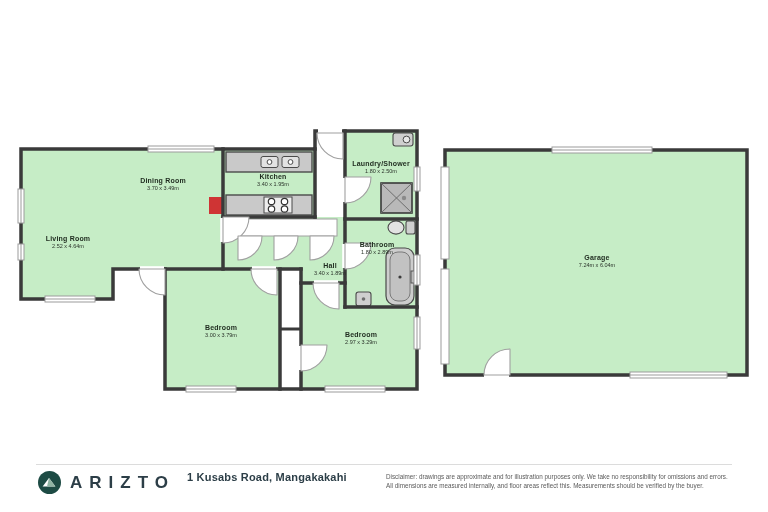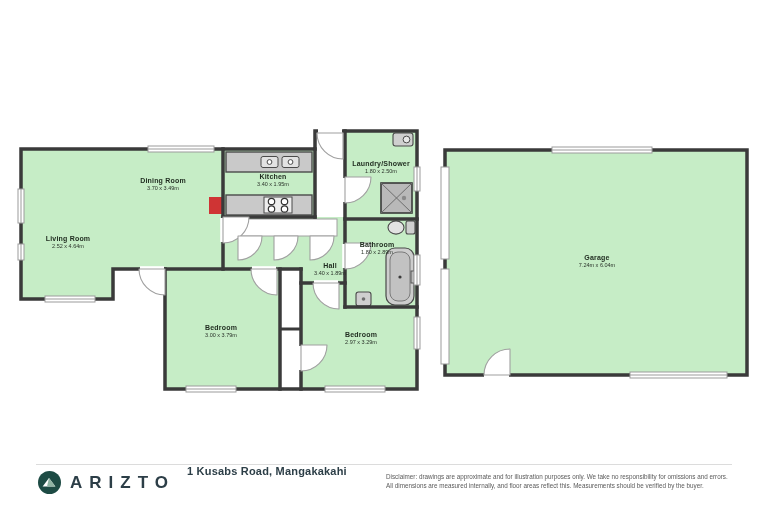--- a/index.html
+++ b/index.html
@@ -19,21 +19,21 @@
     position:absolute;left:36px;right:36px;top:452px;height:1px;background:#dcdcdc;
   }
   .footer{position:absolute;left:0;right:0;top:453px;height:59px;}
   .brand-wrap{position:absolute;left:38px;top:6px;display:flex;align-items:center;}
   .brand-logo{width:23px;height:23px;display:block;}
   .brand-text{
     margin-left:9px;font-size:17px;font-weight:bold;letter-spacing:7px;
     color:#2c3e47;line-height:23px;
   }
   .address{
-    position:absolute;left:187px;top:0;font-size:11px;font-weight:bold;
+    position:absolute;left:187px;top:6px;font-size:11px;font-weight:bold;
     color:#2c3e47;letter-spacing:.2px;
   }
   .disclaimer{
     position:absolute;left:386px;top:7px;width:346px;
     font-size:6.3px;line-height:1.5;color:#5a5a5a;
   }
   .disclaimer div{white-space:nowrap;}
 </style>
 </head>
 <body>

